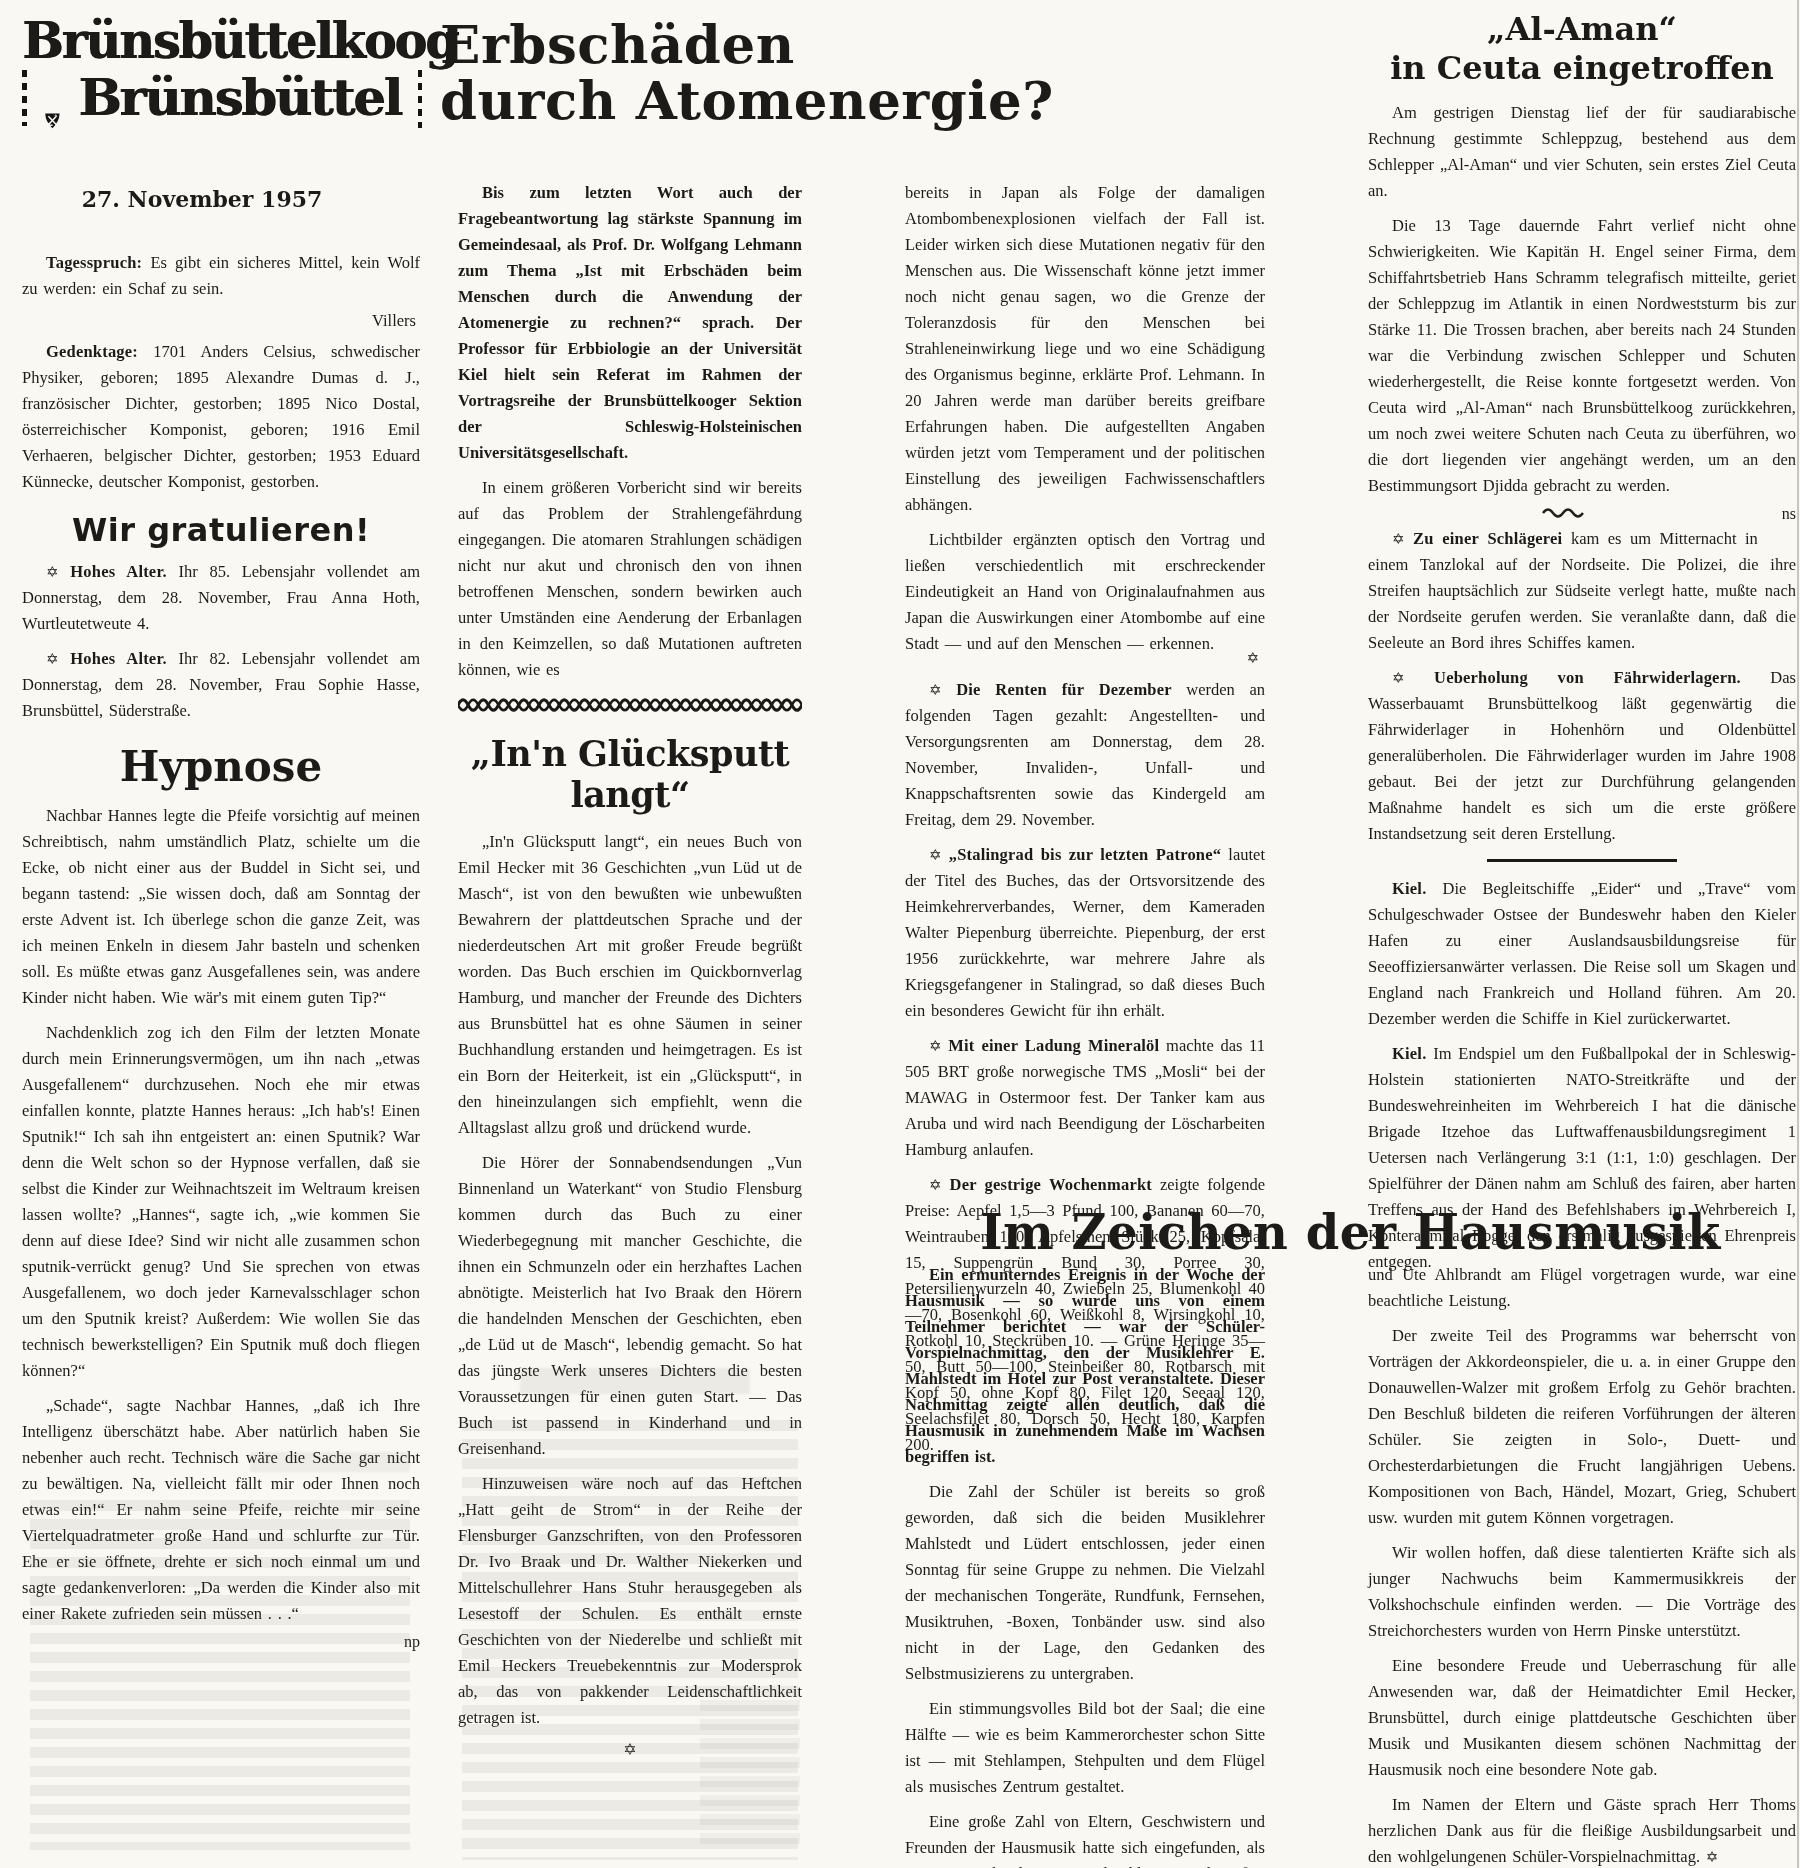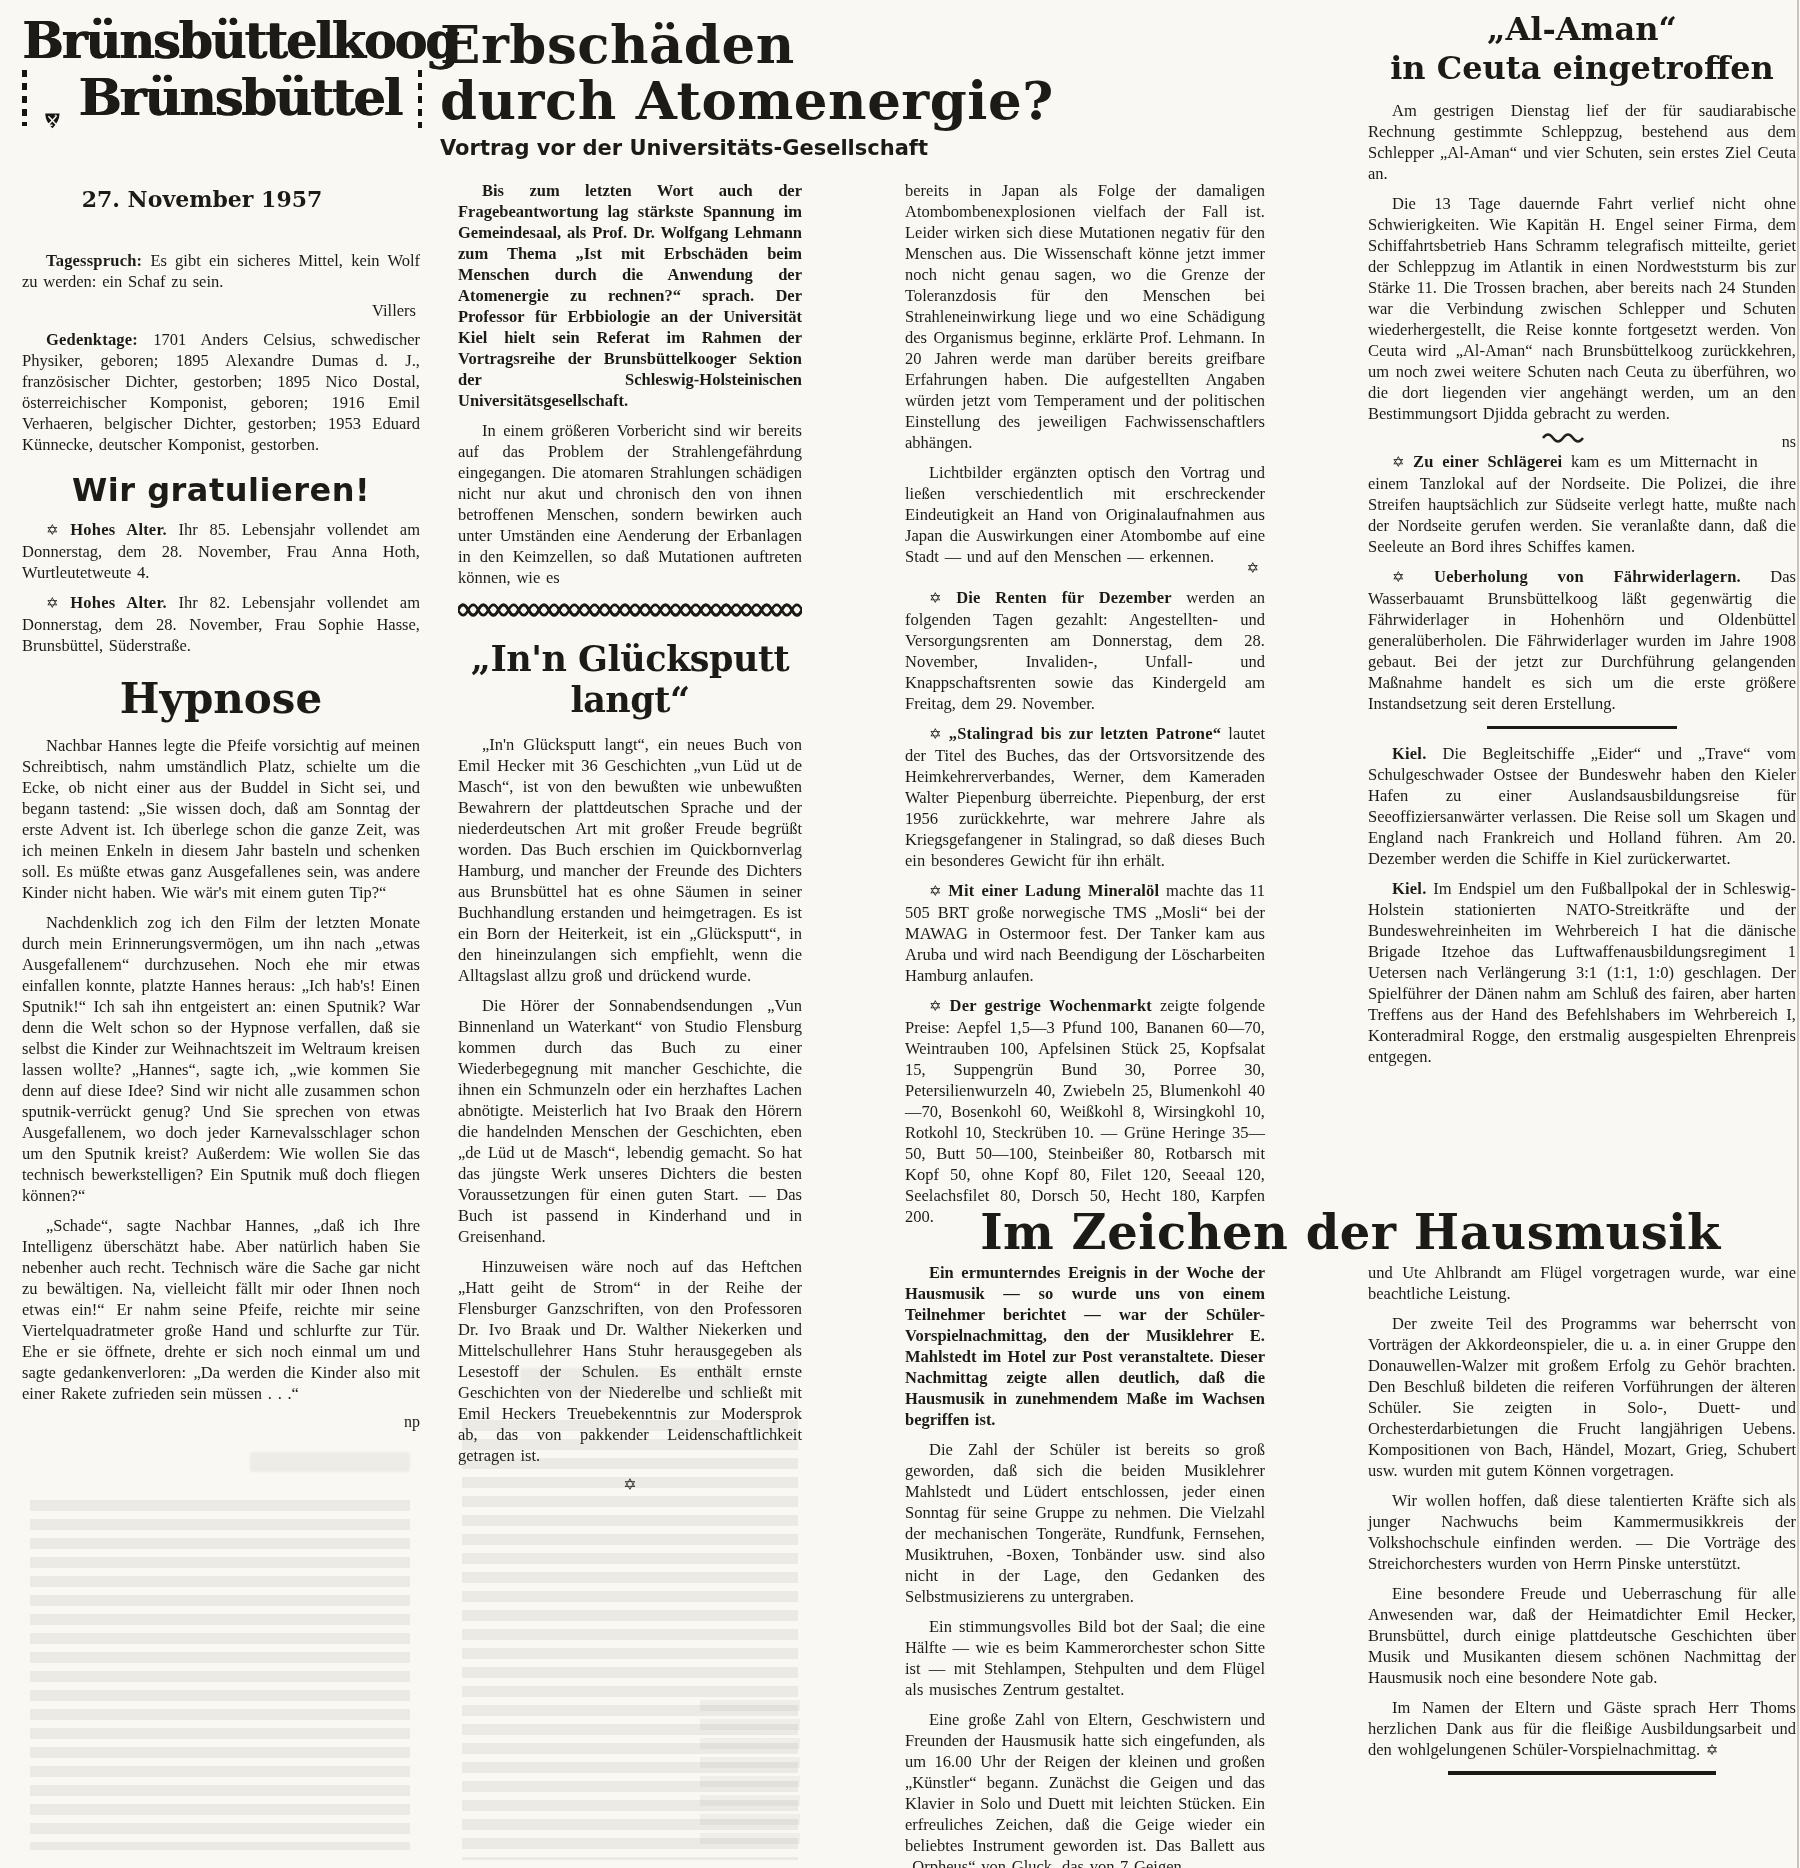--- a/index.html
+++ b/index.html
@@ -1,19 +1,19 @@
 <!DOCTYPE html>
 <html lang="de"><head>
 <meta charset="utf-8">
 <style>
   html,body{margin:0;padding:0;background:#e8e6e0;}
   #page{position:relative;width:1800px;height:1868px;background:#f9f8f3;overflow:hidden;
         font-family:"Liberation Serif", serif;color:#1d1b18;}
   .col{position:absolute;}
-  .para{margin:0 0 9px 0;text-align:justify;text-indent:24px;font-size:16.5px;line-height:21px;word-spacing:1.6px;}
+  .para{margin:0 0 9px 0;text-align:justify;text-indent:24px;font-size:16.5px;line-height:26px;word-spacing:1.6px;}
   .para b{letter-spacing:.2px;}
   .lead-para{font-weight:bold;}
   .no-indent{text-indent:0;}
   .star{font-family:"DejaVu Sans", sans-serif;font-size:15px;}
   .endstar-line{text-align:right;font-family:"DejaVu Sans", sans-serif;font-size:15px;margin:-17px 6px 10px 0;}
   .center-star{text-align:center;font-family:"DejaVu Sans", sans-serif;font-size:16px;margin:8px 0;}
   .sig{float:right;font-size:16px;margin-top:28px;}
   
   #masthead{position:absolute;left:22px;top:14px;width:400px;}
   .mast-line1{font-family:"DejaVu Serif", serif;font-weight:bold;font-size:51px;line-height:52px;
@@ -83,21 +83,20 @@
 
     <h2 class="h-serif h-hypnose">Hypnose</h2>
     <p class="para">Nachbar Hannes legte die Pfeife vorsichtig auf meinen Schreibtisch, nahm umständlich Platz, schielte um die Ecke, ob nicht einer aus der Buddel in Sicht sei, und begann tastend: „Sie wissen doch, daß am Sonntag der erste Advent ist. Ich überlege schon die ganze Zeit, was ich meinen Enkeln in diesem Jahr basteln und schenken soll. Es müßte etwas ganz Ausgefallenes sein, was andere Kinder nicht haben. Wie wär's mit einem guten Tip?“</p>
     <p class="para">Nachdenklich zog ich den Film der letzten Monate durch mein Erinnerungsvermögen, um ihn nach „etwas Ausgefallenem“ durchzusehen. Noch ehe mir etwas einfallen konnte, platzte Hannes heraus: „Ich hab's! Einen Sputnik!“ Ich sah ihn entgeistert an: einen Sputnik? War denn die Welt schon so der Hypnose verfallen, daß sie selbst die Kinder zur Weihnachtszeit im Weltraum kreisen lassen wollte? „Hannes“, sagte ich, „wie kommen Sie denn auf diese Idee? Sind wir nicht alle zusammen schon sputnik-verrückt genug? Und Sie sprechen von etwas Ausgefallenem, wo doch jeder Karnevalsschlager schon um den Sputnik kreist? Außerdem: Wie wollen Sie das technisch bewerkstelligen? Ein Sputnik muß doch fliegen können?“</p>
     <p class="para"><span>„Schade“, sagte Nachbar Hannes, „daß ich Ihre Intelligenz überschätzt habe. Aber natürlich haben Sie nebenher auch recht. Technisch wäre die Sache gar nicht zu bewältigen. Na, vielleicht fällt mir oder Ihnen noch etwas ein!“ Er nahm seine Pfeife, reichte mir seine Viertelquadratmeter große Hand und schlurfte zur Tür. Ehe er sie öffnete, drehte er sich noch einmal um und sagte gedankenverloren: „Da werden die Kinder also mit einer Rakete zufrieden sein müssen . . .“</span><span class="sig">np</span></p>
   </div>
 
   <div id="headline-atom">
     <div class="h-atom">Erbschäden</div>
     <div class="h-atom">durch Atomenergie?</div>
-    <div class="h-atom-sub">Vortrag vor der Universitäts-Gesellschaft</div>
   </div>
 
   <div class="col" id="col2" style="left:458px;top:180px;width:344px;">
     <p class="para lead-para">Bis zum letzten Wort auch der Fragebeantwortung lag stärkste Spannung im Gemeindesaal, als Prof. Dr. Wolfgang Lehmann zum Thema „Ist mit Erbschäden beim Menschen durch die Anwendung der Atomenergie zu rechnen?“ sprach. Der Professor für Erbbiologie an der Universität Kiel hielt sein Referat im Rahmen der Vortragsreihe der Brunsbüttelkooger Sektion der Schleswig-Holsteinischen Universitätsgesellschaft.</p>
     <p class="para">In einem größeren Vorbericht sind wir bereits auf das Problem der Strahlengefährdung eingegangen. Die atomaren Strahlungen schädigen nicht nur akut und chronisch den von ihnen betroffenen Menschen, sondern bewirken auch unter Umständen eine Aenderung der Erbanlagen in den Keimzellen, so daß Mutationen auftreten können, wie es</p>
 
     <svg class="wavy" width="344" height="16" viewBox="0 0 340 14" preserveAspectRatio="none">
       <path d="M0 7 q5 -9 10 0 q5 9 10 0 q5 -9 10 0 q5 9 10 0 q5 -9 10 0 q5 9 10 0 q5 -9 10 0 q5 9 10 0 q5 -9 10 0 q5 9 10 0 q5 -9 10 0 q5 9 10 0 q5 -9 10 0 q5 9 10 0 q5 -9 10 0 q5 9 10 0 q5 -9 10 0 q5 9 10 0 q5 -9 10 0 q5 9 10 0 q5 -9 10 0 q5 9 10 0 q5 -9 10 0 q5 9 10 0 q5 -9 10 0 q5 9 10 0 q5 -9 10 0 q5 9 10 0 q5 -9 10 0 q5 9 10 0 q5 -9 10 0 q5 9 10 0 q5 -9 10 0 q5 9 10 0" stroke="#1b1915" stroke-width="3" fill="none"></path>
       <path d="M0 7 q5 9 10 0 q5 -9 10 0 q5 9 10 0 q5 -9 10 0 q5 9 10 0 q5 -9 10 0 q5 9 10 0 q5 -9 10 0 q5 9 10 0 q5 -9 10 0 q5 9 10 0 q5 -9 10 0 q5 9 10 0 q5 -9 10 0 q5 9 10 0 q5 -9 10 0 q5 9 10 0 q5 -9 10 0 q5 9 10 0 q5 -9 10 0 q5 9 10 0 q5 -9 10 0 q5 9 10 0 q5 -9 10 0 q5 9 10 0 q5 -9 10 0 q5 9 10 0 q5 -9 10 0 q5 9 10 0 q5 -9 10 0 q5 9 10 0 q5 -9 10 0 q5 9 10 0 q5 -9 10 0" stroke="#1b1915" stroke-width="2.4" fill="none"></path>
     </svg>

